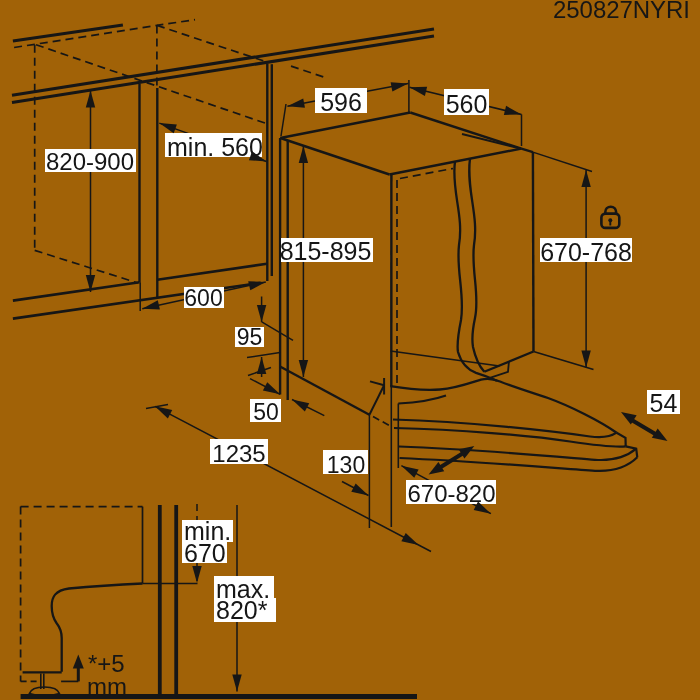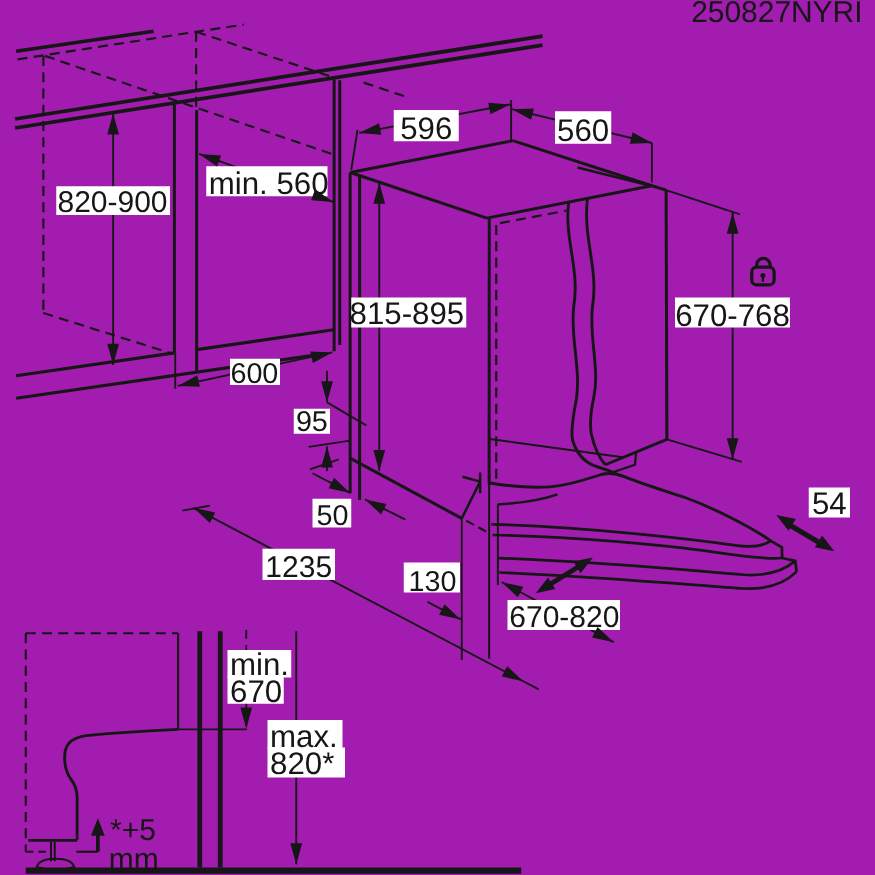--- a/index.html
+++ b/index.html
@@ -1,16 +1,16 @@
 <!DOCTYPE html>
 <html><head>
 <meta charset="utf-8">
 <style>
   html,body{margin:0;padding:0;background:#ffffff;}
-  #page{width:700px;height:700px;position:relative;background:#a21caf;overflow:hidden;}
+  #page{width:700px;height:700px;position:relative;background:#a16207;overflow:hidden;}
   svg{display:block;}
   text{font-family:"Liberation Sans",sans-serif;fill:#161616;}
 </style>
 </head>
 <body>
 <div id="page">
 <svg width="700" height="700" viewBox="0 0 700 700">
 <defs></defs>
 <g stroke="#161616" fill="none" stroke-linecap="butt">
 

